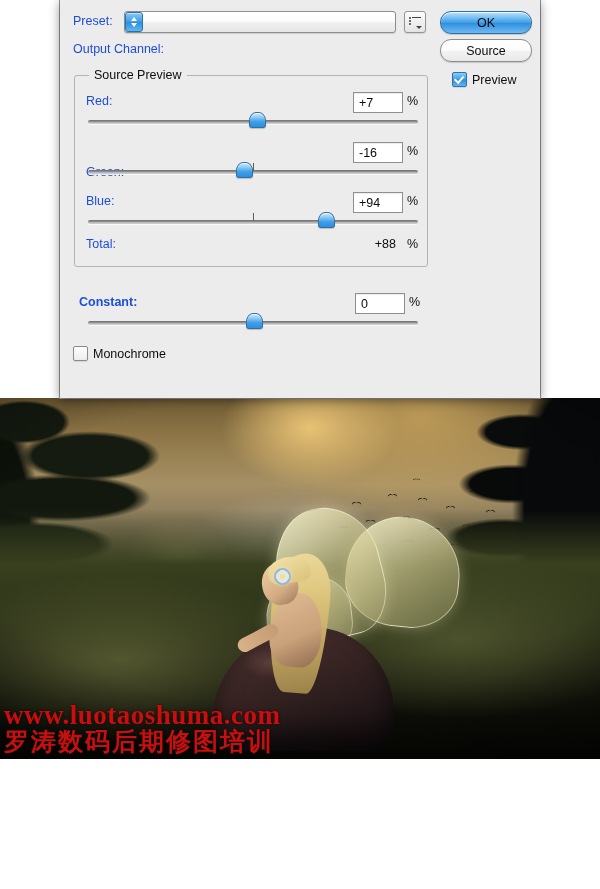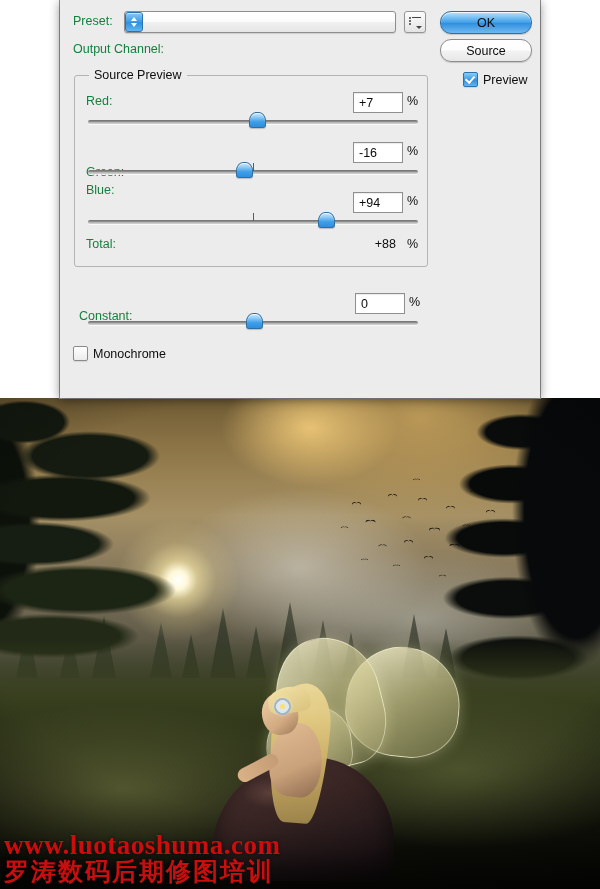--- a/index.html
+++ b/index.html
@@ -6,21 +6,21 @@
   body{
     width:600px;height:889px;overflow:hidden;
     background:#ffffff;
     font-family:"Liberation Sans", sans-serif;
     -webkit-font-smoothing:antialiased;
   }
   #root{position:relative;width:600px;height:889px;overflow:hidden;background:#fff;}
 
   
   .photo{
-    position:absolute;left:0;top:398px;width:600px;height:491px;overflow:hidden;
+    position:absolute;left:0;top:398px;width:600px;height:361px;overflow:hidden;
     background:#fef9c3;
   }
   .ph-sky{
     position:absolute;inset:0;
     background:
       radial-gradient(120px 78px at 310px 30px, rgba(238,200,120,.92), rgba(190,150,80,0) 74%),
       radial-gradient(260px 150px at 420px 20px, rgba(205,168,96,.75), rgba(120,96,52,0) 72%),
       linear-gradient(180deg,#6e5a33 0%, #8a7245 9%, #9a8355 17%, #a59065 24%, #8d7d5e 33%, #6d6550 44%, #4a4a3c 56%, #2e3328 70%, #1b2018 84%, #11140e 100%);
   }
   .ph-fog{
@@ -143,21 +143,21 @@
     border-bottom:1px solid #6f6f6f;
     display:flex;align-items:center;justify-content:center;
   }
   .titlebar .t{
     font-size:12.5px;font-weight:bold;color:#2a2a2a;
     text-shadow:0 1px 0 rgba(255,255,255,.5);letter-spacing:.2px;
   }
   .body{position:relative;height:375px;background:#ececec;}
 
   .row-label{
-    position:absolute;font-size:12.5px;color:#15803d;
+    position:absolute;font-size:12.5px;color:#1d4ed8;
   }
 
   
   .combo{
     position:absolute;height:20px;border:1px solid #8e8e8e;border-radius:3px;
     background:linear-gradient(180deg,#ffffff 0%, #fbfbfb 48%, #f0f0f0 52%, #e6e6e6 100%);
     box-shadow:0 1px 0 rgba(255,255,255,.85) inset, 0 1px 1px rgba(0,0,0,.13);
     display:flex;align-items:center;
   }
   .combo .val{padding-left:7px;font-size:12.5px;color:#0b0b0b;flex:1;white-space:nowrap;overflow:hidden;}
@@ -399,21 +399,21 @@
       </div>
 
       <div class="row-label" style="left:13px;top:42px;">Output Channel:</div>
 
       <div class="btn btn-default" style="left:380px;top:11px;">
         <span>OK</span>
       </div>
       <div class="btn btn-plain" style="left:380px;top:39px;">
         <span>Source</span>
       </div>
-      <div class="cbox on" style="left:403px;top:72px;">
+      <div class="cbox on" style="left:392px;top:72px;">
         <div class="box"></div>
         <div class="lbl">Preview</div>
       </div>
 
       <div class="group" style="left:14px;top:75px;width:352px;height:190px;"></div>
       <div class="group-title" style="left:29px;top:68px;">Source Preview</div>
 
       <div class="row-label" style="left:26px;top:94px;">Red:</div>
       <div class="numfield" style="left:293px;top:92px;width:48px;">
         <span>+7</span>
@@ -428,36 +428,36 @@
       <div class="numfield" style="left:293px;top:142px;width:48px;">
         <span>-16</span>
       </div>
       <div class="pct" style="left:347px;top:144px;">%</div>
       <div class="slider" style="left:28px;top:163px;width:330px;">
         <div class="track"></div>
         <div class="tick" style="left:50%;"></div>
         <div class="thumb" style="left:47%;"></div>
       </div>
 
-      <div class="row-label" style="left:26px;top:183px;">Blue:</div>
+      <div class="row-label" style="left:26px;top:194px;">Blue:</div>
       <div class="numfield" style="left:293px;top:192px;width:48px;">
         <span>+94</span>
       </div>
       <div class="pct" style="left:347px;top:194px;">%</div>
       <div class="slider" style="left:28px;top:213px;width:330px;">
         <div class="track"></div>
         <div class="tick" style="left:50%;"></div>
         <div class="thumb" style="left:72%;"></div>
       </div>
 
       <div class="row-label" style="left:26px;top:237px;">Total:</div>
       <div class="total-val" style="left:276px;top:237px;width:60px;">+88</div>
       <div class="pct" style="left:347px;top:237px;">%</div>
 
-      <div class="row-label" style="left:19px;top:309px;">Constant:</div>
+      <div class="row-label" style="left:19px;top:295px;font-weight:bold;">Constant:</div>
       <div class="numfield" style="left:295px;top:293px;width:48px;">
         <span>0</span>
       </div>
       <div class="pct" style="left:349px;top:295px;">%</div>
       <div class="slider" style="left:28px;top:314px;width:330px;">
         <div class="track"></div>
         <div class="thumb" style="left:50%;"></div>
       </div>
 
       <div class="cbox" style="left:13px;top:346px;">

